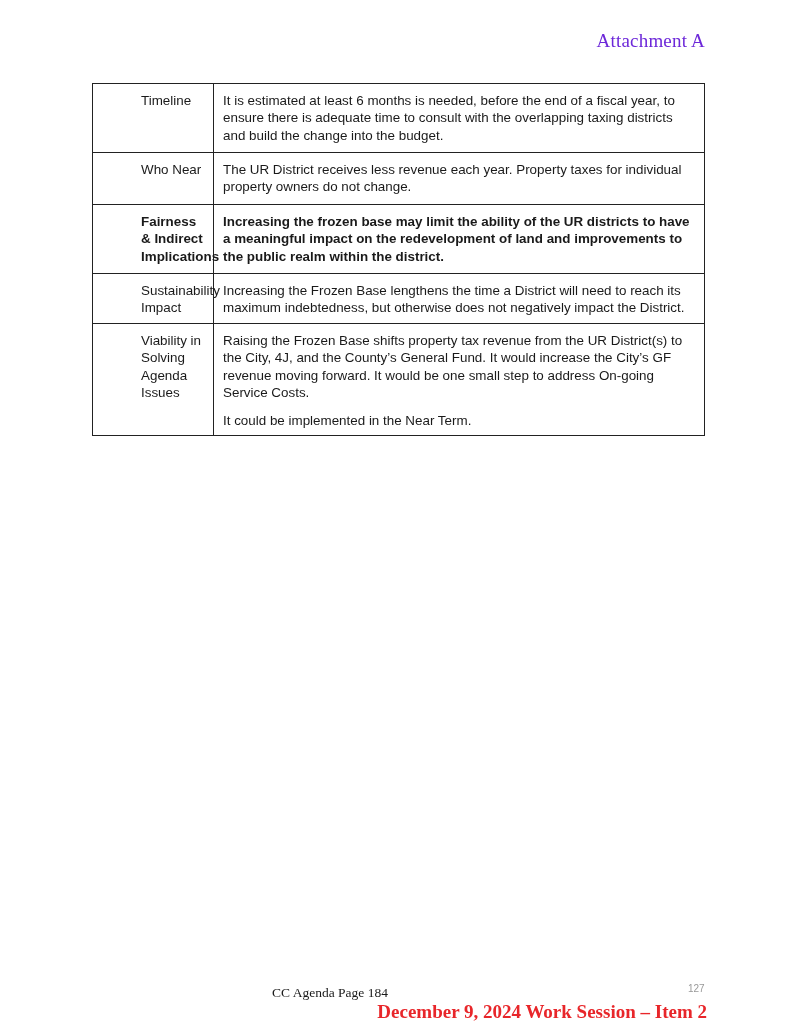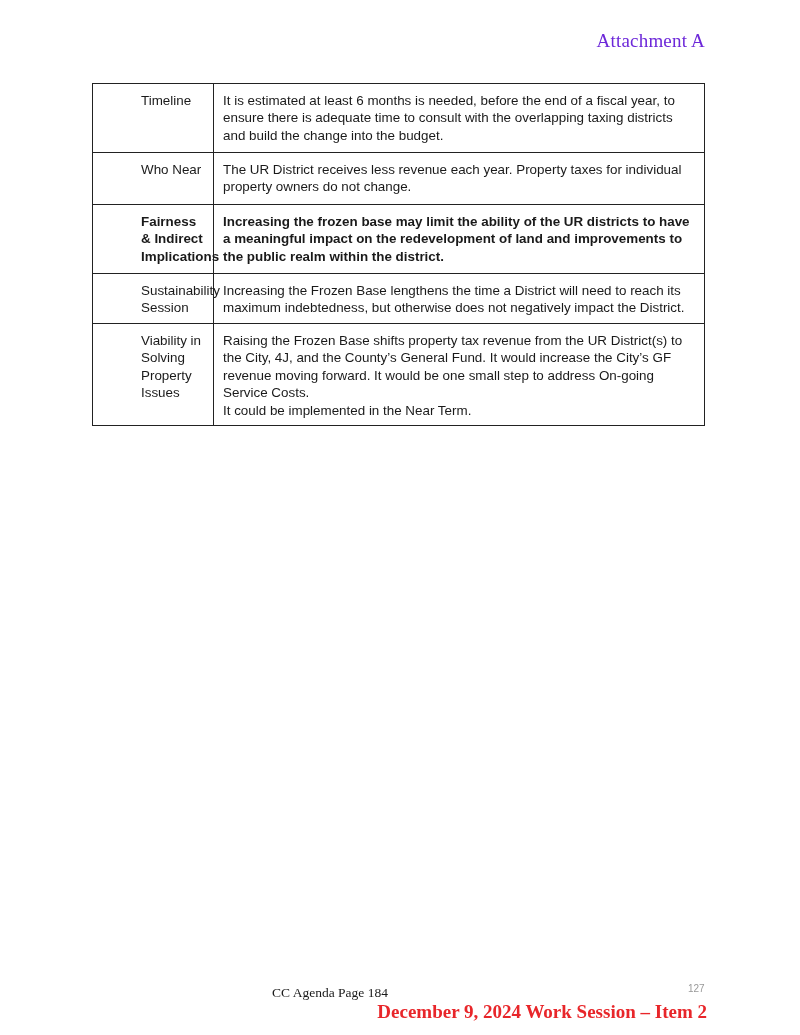--- a/index.html
+++ b/index.html
@@ -47,20 +47,21 @@
     color: #1a1a1a;
   }
   table.info-table td.label-cell {
     padding-right: 4px;
     padding-left: 48px;
   }
   table.info-table td p {
     margin: 0;
   }
   table.info-table td p + p {
+    margin-top: 10px;
   }
   tr.row-1 { height: 69px; }
   tr.row-2 { height: 52px; }
   tr.row-3 { height: 69px; font-weight: bold; }
   tr.row-4 { height: 50px; }
   tr.row-5 { height: 94px; }
 
   
   .footer-agenda {
     position: absolute;
@@ -109,25 +110,25 @@
       </tr>
       <tr class="row-2">
         <td class="label-cell">Who Near</td>
         <td class="text-cell">The UR District receives less revenue each year. Property taxes for individual property owners do not change.</td>
       </tr>
       <tr class="row-3">
         <td class="label-cell">Fairness &amp; Indirect Implications</td>
         <td class="text-cell">Increasing the frozen base may limit the ability of the UR districts to have a meaningful impact on the redevelopment of land and improvements to the public realm within the district.</td>
       </tr>
       <tr class="row-4">
-        <td class="label-cell">Sustainability Session</td>
+        <td class="label-cell">Sustainability Impact</td>
         <td class="text-cell">Increasing the Frozen Base lengthens the time a District will need to reach its maximum indebtedness, but otherwise does not negatively impact the District.</td>
       </tr>
       <tr class="row-5">
-        <td class="label-cell">Viability in Solving Property Issues</td>
+        <td class="label-cell">Viability in Solving Agenda Issues</td>
         <td class="text-cell">
           <p>Raising the Frozen Base shifts property tax revenue from the UR District(s) to the City, 4J, and the County’s General Fund.  It would increase the City’s GF revenue moving forward. It would be one small step to address On-going Service Costs.</p>
           <p>It could be implemented in the Near Term.</p>
         </td>
       </tr>
     </tbody>
   </table>
 
   <div class="footer-agenda">CC Agenda Page 184</div>
 

